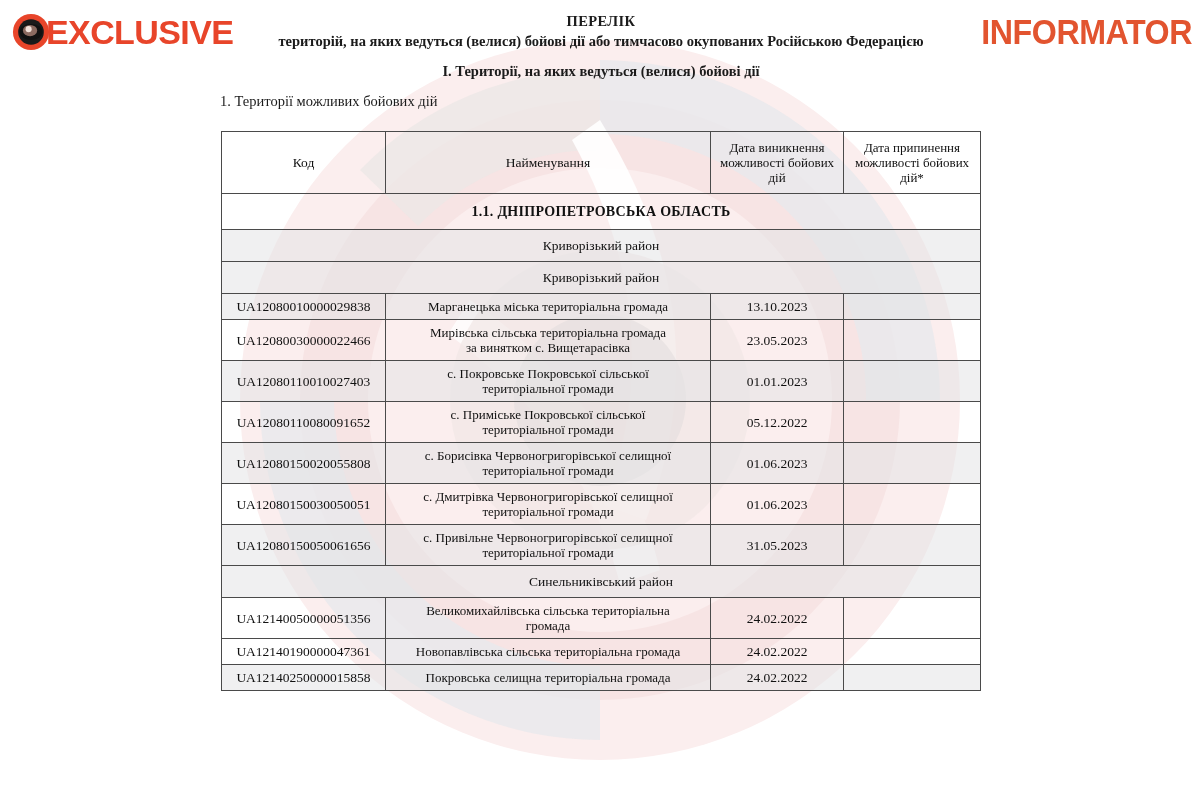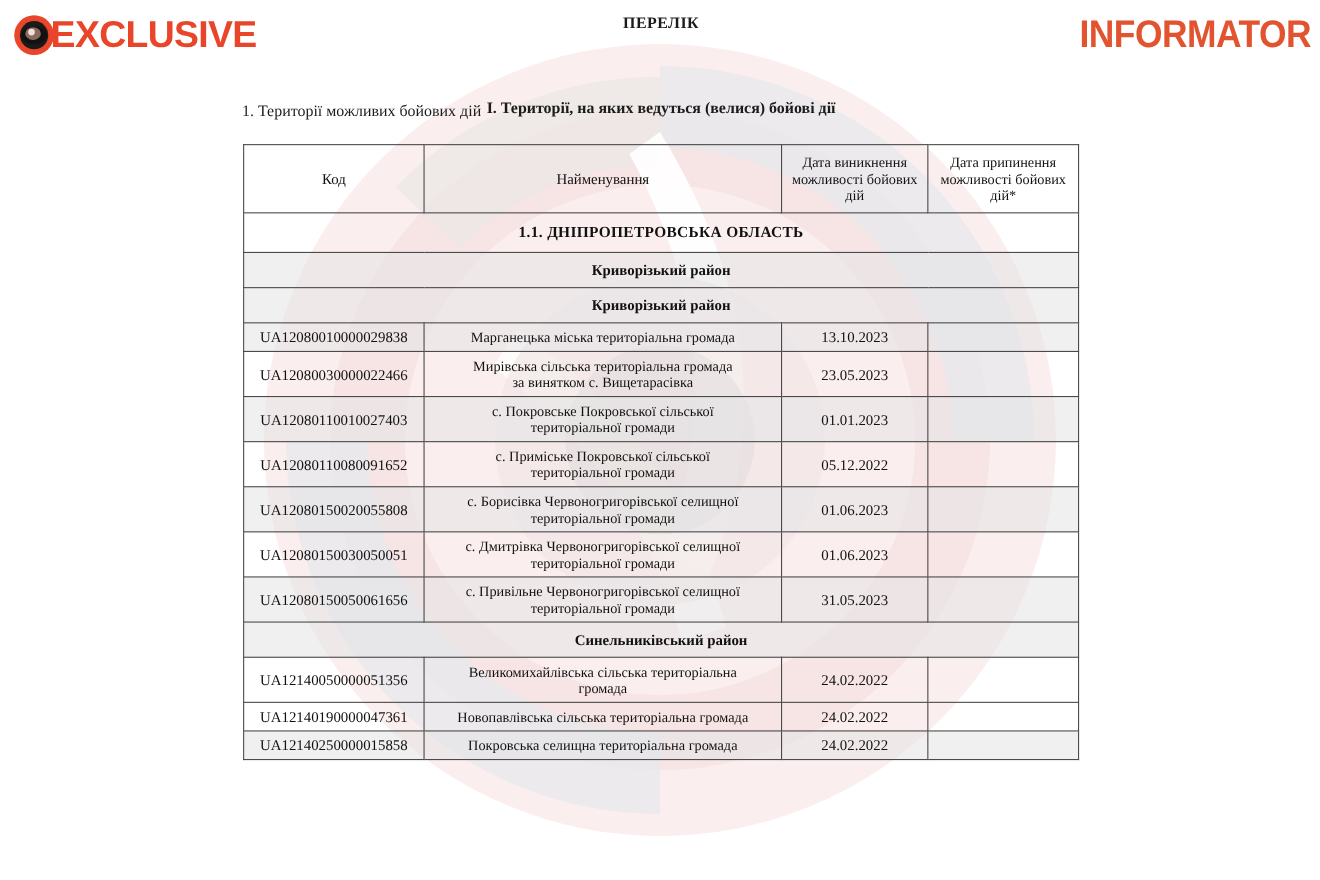--- a/index.html
+++ b/index.html
@@ -92,21 +92,20 @@
   }
   .section-1 {
     position: absolute;
     left: 220px; top: 63px;
     width: 762px;
     text-align: center;
     font-size: 14.5px;
     font-weight: bold;
     color: #1b1b1b;
     z-index: 2;
-    margin-top: 28px;
   }
   .section-2 {
     position: absolute;
     left: 220px; top: 93px;
     width: 762px;
     font-size: 14.5px;
     font-weight: normal;
     color: #1b1b1b;
     z-index: 2;
   }
@@ -165,21 +164,21 @@
 
   tr.region-row td {
     text-align: center;
     font-weight: bold;
     font-size: 14px;
     letter-spacing: 0.3px;
     height: 36px;
   }
   tr.district-row td {
     text-align: center;
-    font-weight: bold;
+    font-weight: normal;
     font-size: 13.5px;
     height: 32px;
   }
 
   
   tr.tint td { background: rgba(228,228,230,0.55); }
 
   .two-line { display: block; }
 </style>
 </head>
@@ -216,20 +215,21 @@
         <ellipse cx="19" cy="18.5" rx="7.5" ry="6" fill="#8b6a60"></ellipse>
         <circle cx="17.5" cy="17" r="3.2" fill="#f2e2da"></circle>
       </svg>
       <span class="brand-word-left">EXCLUSIVE</span>
     </div>
     <div class="brand-right">INFORMATOR</div>
   </div>
 
   <div class="doc-title-block">
     <div class="doc-title">ПЕРЕЛІК</div>
+    <div class="doc-subtitle">територій, на яких ведуться (велися) бойові дії або тимчасово окупованих Російською Федерацією</div>
   </div>
   <div class="section-1">I. Території, на яких ведуться (велися) бойові дії</div>
   <div class="section-2">1. Території можливих бойових дій</div>
 
   <div id="table-wrap">
     <table class="reg">
       <colgroup>
         <col class="c-code">
           <col class="c-name">
           <col class="c-from">

